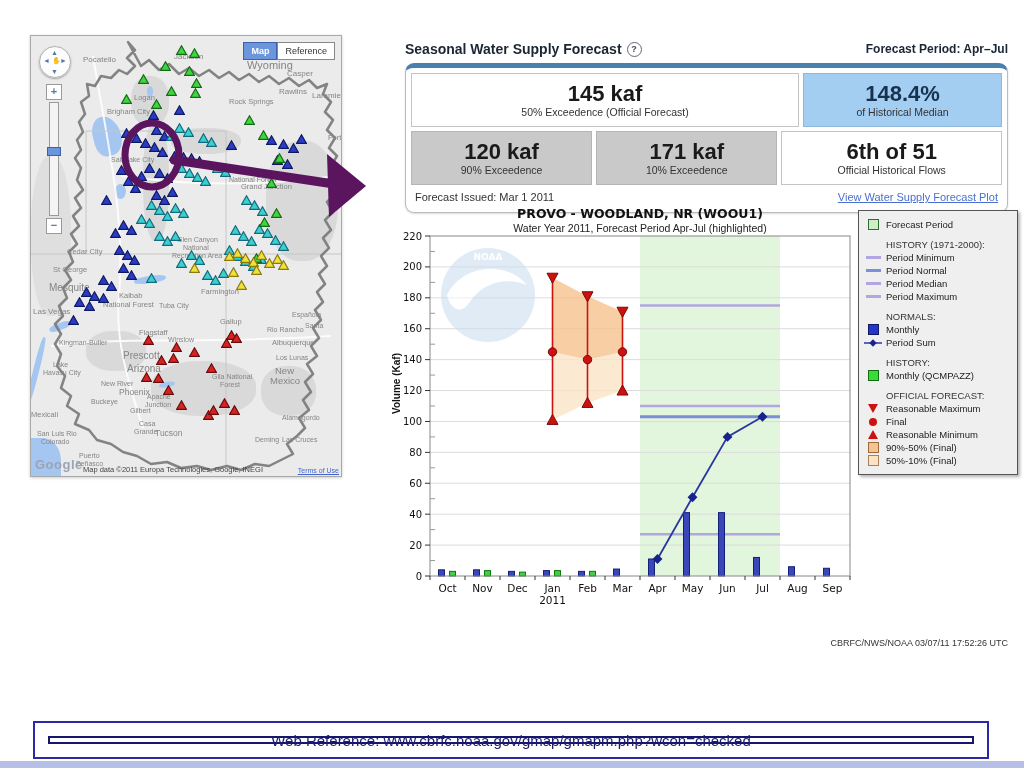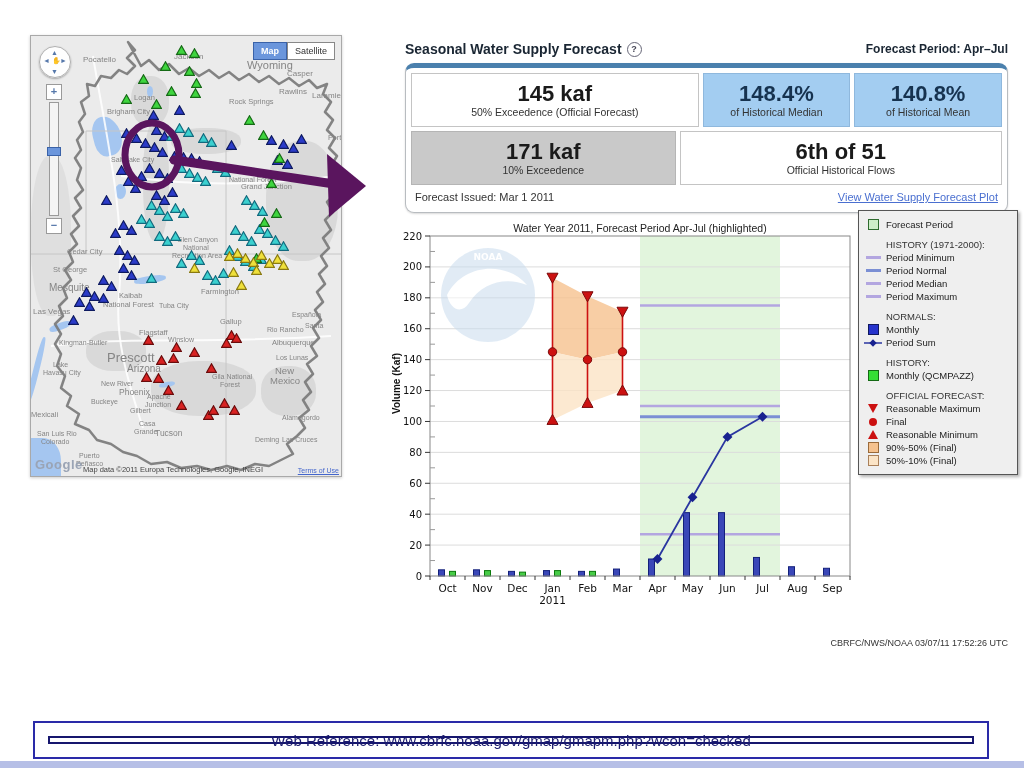--- a/index.html
+++ b/index.html
@@ -559,21 +559,21 @@
         <span class="mlabel" style="left: 236px; top: 290px; font-size: 7px;">Rio Rancho</span>
         <span class="mlabel" style="left: 241px; top: 303px; font-size: 7.5px;">Albuquerque</span>
         <span class="mlabel" style="left: 245px; top: 318px; font-size: 7px;">Los Lunas</span>
         <span class="mlabel" style="left: 261px; top: 275px; font-size: 7px;">Española</span>
         <span class="mlabel" style="left: 274px; top: 286px; font-size: 7px;">Santa</span>
         <span class="mlabel" style="left: 244px; top: 330px; font-size: 9.5px;">New</span>
         <span class="mlabel" style="left: 239px; top: 340px; font-size: 9.5px;">Mexico</span>
         <span class="mlabel" style="left: 96px; top: 328px; font-size: 10px;">Arizona</span>
         <span class="mlabel" style="left: 108px; top: 293px; font-size: 7.5px;">Flagstaff</span>
         <span class="mlabel" style="left: 137px; top: 300px; font-size: 7px;">Winslow</span>
-        <span class="mlabel" style="left: 76px; top: 315px; font-size: 13px;">Prescott</span>
+        <span class="mlabel" style="left: 92px; top: 315px; font-size: 10px;">Prescott</span>
         <span class="mlabel" style="left: 28px; top: 303px; font-size: 7px;">Kingman-Butler</span>
         <span class="mlabel" style="left: 22px; top: 325px; font-size: 7px;">Lake</span>
         <span class="mlabel" style="left: 12px; top: 333px; font-size: 7px;">Havasu City</span>
         <span class="mlabel" style="left: 70px; top: 344px; font-size: 7px;">New River</span>
         <span class="mlabel" style="left: 88px; top: 352px; font-size: 8.5px;">Phoenix</span>
         <span class="mlabel" style="left: 60px; top: 362px; font-size: 7px;">Buckeye</span>
         <span class="mlabel" style="left: 99px; top: 371px; font-size: 7px;">Gilbert</span>
         <span class="mlabel" style="left: 116px; top: 357px; font-size: 7px;">Apache</span>
         <span class="mlabel" style="left: 114px; top: 365px; font-size: 7px;">Junction</span>
         <span class="mlabel" style="left: 108px; top: 384px; font-size: 7px;">Casa</span>
@@ -600,21 +600,21 @@
     </div>
     <div class="zoomctl">
       <div class="zbtn">+</div>
       <div class="ztrack">
         <div class="zhandle"></div>
       </div>
       <div class="zbtn">−</div>
     </div>
     <div class="mapbtns">
       <div class="mbtn sel">Map</div>
-      <div class="mbtn unsel">Satellite</div>
+      <div class="mbtn unsel">Reference</div>
     </div>
     <div class="glogo">Google</div>
     <div class="attrib">Map data ©2011 Europa Technologies, Google, INEGI</div>
     <div class="terms">Terms of Use</div>
   </div>
 
   <svg id="annot" width="270" height="120">
     <ellipse cx="40" cy="47" rx="27" ry="32" fill="none" stroke="#5a155e" stroke-width="7"></ellipse>
     <line x1="62" y1="52" x2="222" y2="76" stroke="#5a155e" stroke-width="9" stroke-linecap="round"></line>
     <polygon points="215,46 254,78 217,109" fill="#5a155e"></polygon>
@@ -629,42 +629,43 @@
     <div class="fc-box">
       <div class="fc-row">
         <div class="cell c-white" style="flex:1.96;">
           <span class="v">145 kaf</span>
           <span class="l">50% Exceedence (Official Forecast)</span>
         </div>
         <div class="cell c-blue" style="flex:1;">
           <span class="v">148.4%</span>
           <span class="l">of Historical Median</span>
         </div>
-        <div class="cell c-blue" style="flex:1;">
-          <span class="v">140.8%</span>
-          <span class="l">of Historical Mean</span>
+      </div>
+      <div class="fc-row" style="margin-bottom:2px;">
+        <div class="cell c-gray" style="flex:1;">
+          <span class="v">120 kaf</span>
+          <span class="l">90% Exceedence</span>
         </div>
-      </div>
-      <div class="fc-row" style="margin-bottom:2px;">
         <div class="cell c-gray" style="flex:1;">
           <span class="v">171 kaf</span>
           <span class="l">10% Exceedence</span>
         </div>
         <div class="cell c-white" style="flex:1.22;">
           <span class="v">6th of 51</span>
           <span class="l">Official Historical Flows</span>
         </div>
       </div>
       <div class="fc-foot">
         <span class="fc-issued">Forecast Issued: Mar 1 2011</span>
         <span class="fc-link">View Water Supply Forecast Plot</span>
       </div>
     </div>
   </div>
 
+  <div class="ch-title">PROVO - WOODLAND, NR   (WOOU1)</div>
   <div class="ch-sub">Water Year 2011, Forecast Period Apr-Jul (highlighted)</div>
   <div class="ch-ylab">Volume (Kaf)</div>
   <svg id="chart-svg" width="620" height="440">
       <g>
         <rect x="245" y="33" width="140" height="340" fill="#e2f5dd"></rect>
       </g>
       <g>
         <line x1="35" y1="342.09090909090907" x2="455" y2="342.09090909090907" stroke="#dcdcdc" stroke-width="1"></line>
         <line x1="35" y1="311.1818181818182" x2="455" y2="311.1818181818182" stroke="#dcdcdc" stroke-width="1"></line>
         <line x1="35" y1="280.27272727272725" x2="455" y2="280.27272727272725" stroke="#dcdcdc" stroke-width="1"></line>

